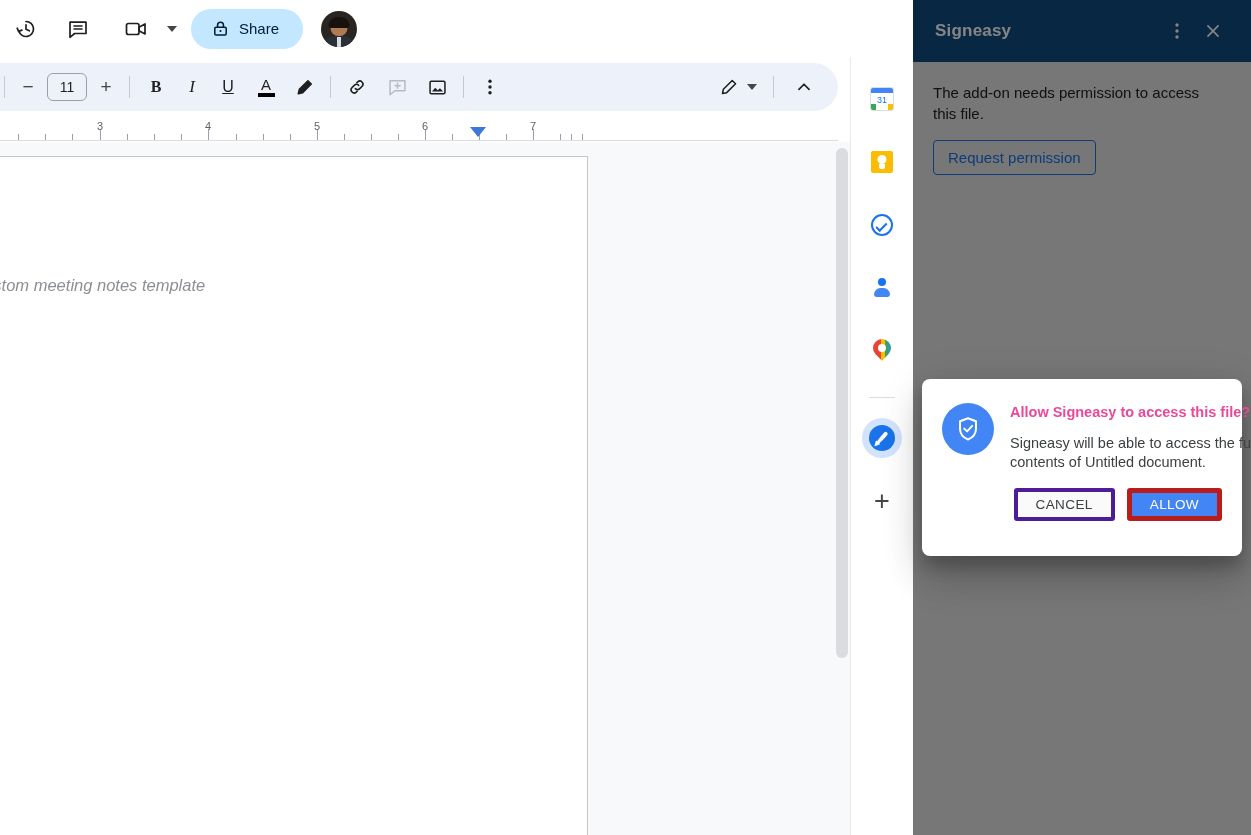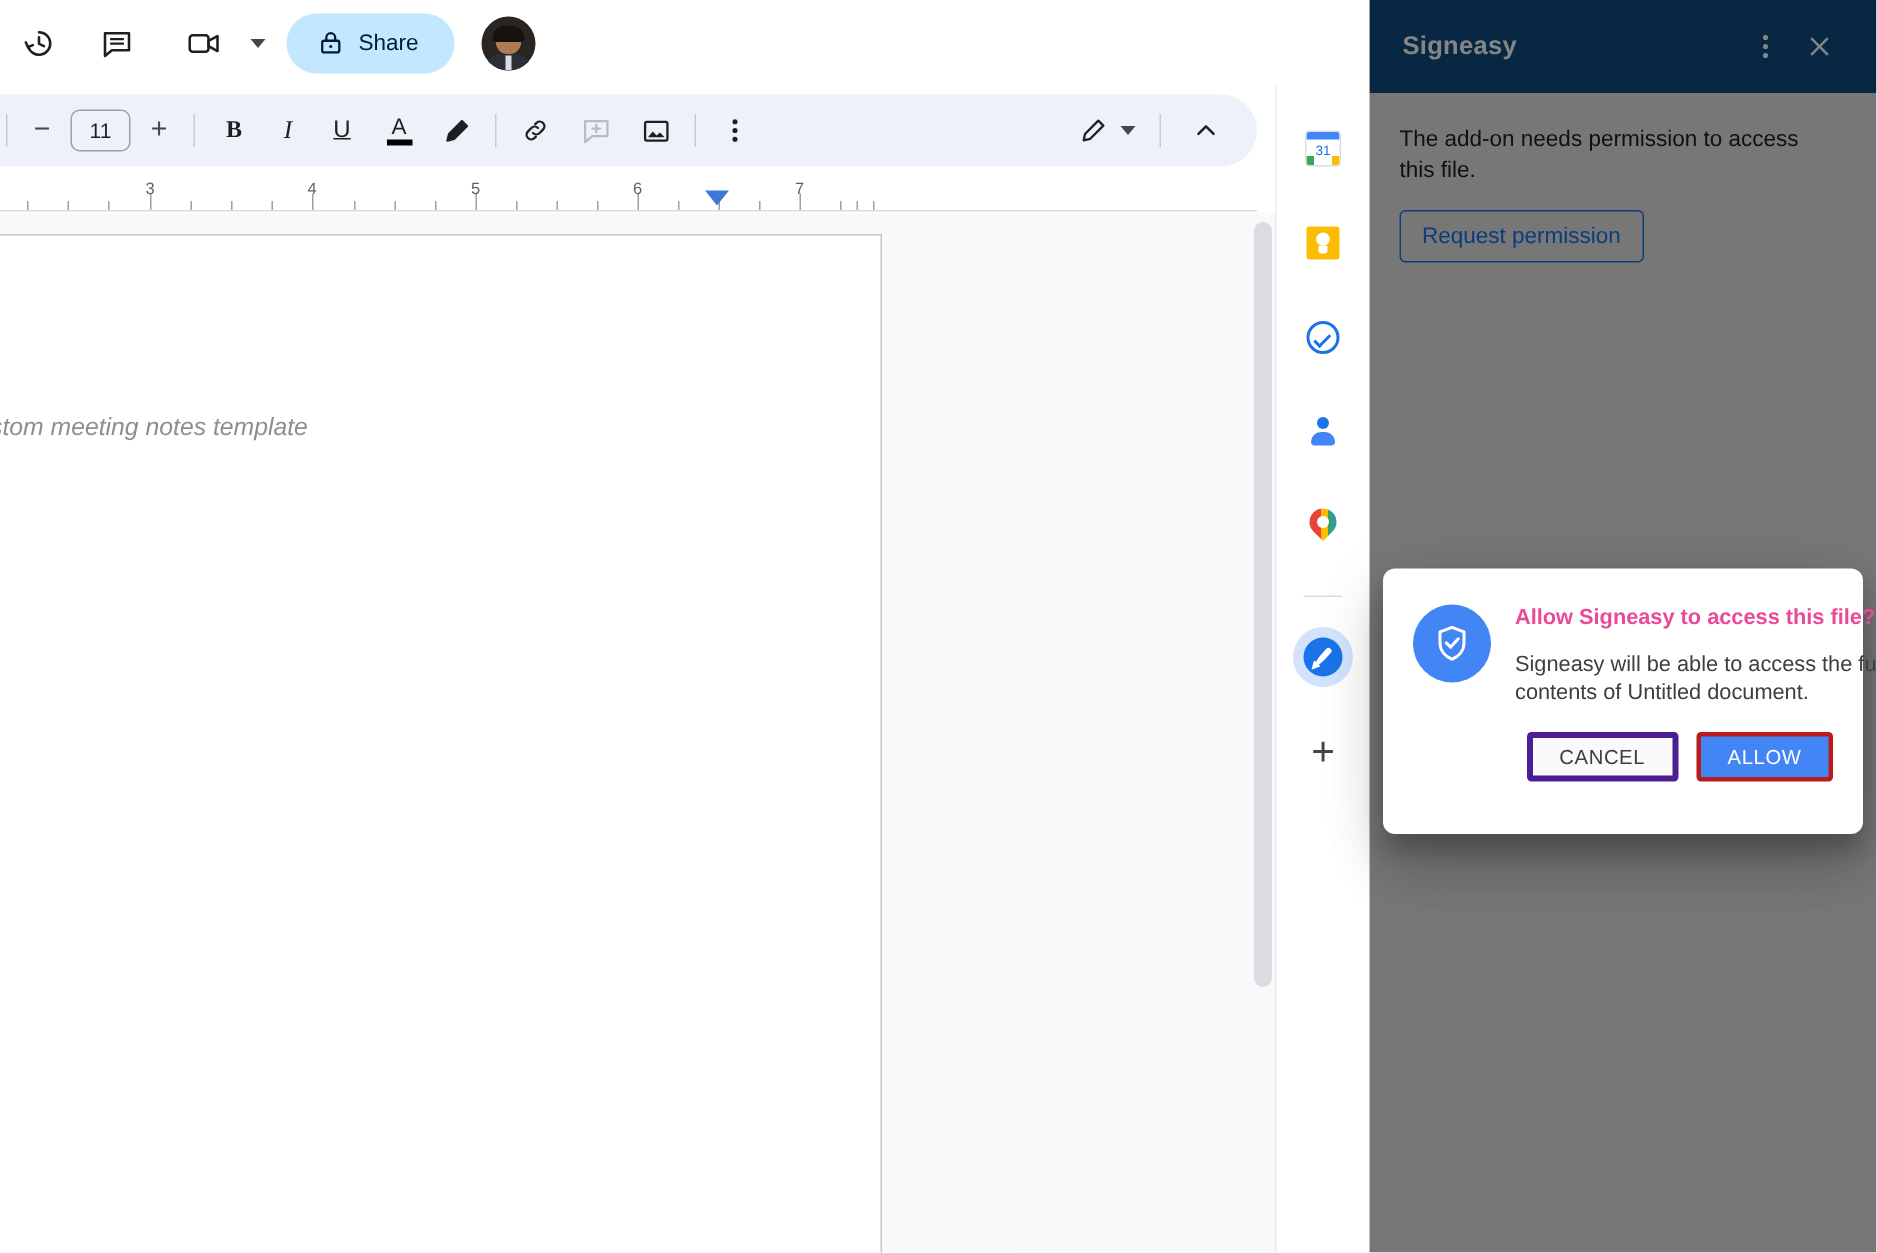--- a/index.html
+++ b/index.html
@@ -431,21 +431,21 @@
     cursor: pointer;
   }
   .dlg-btn.cancel {
     background: #fafafa;
     color: #3c4043;
     border: 4px solid #4c1d95;
   }
   .dlg-btn.allow {
     background: #4285f4;
     color: #ffffff;
-    border: 3px solid #b91c1c;
+    border: 5px solid #b91c1c;
   }
 </style>
 </head>
 <body>
 
 <div id="app">
 
   <div class="topbar">
 
     <div class="topbar-icon">

